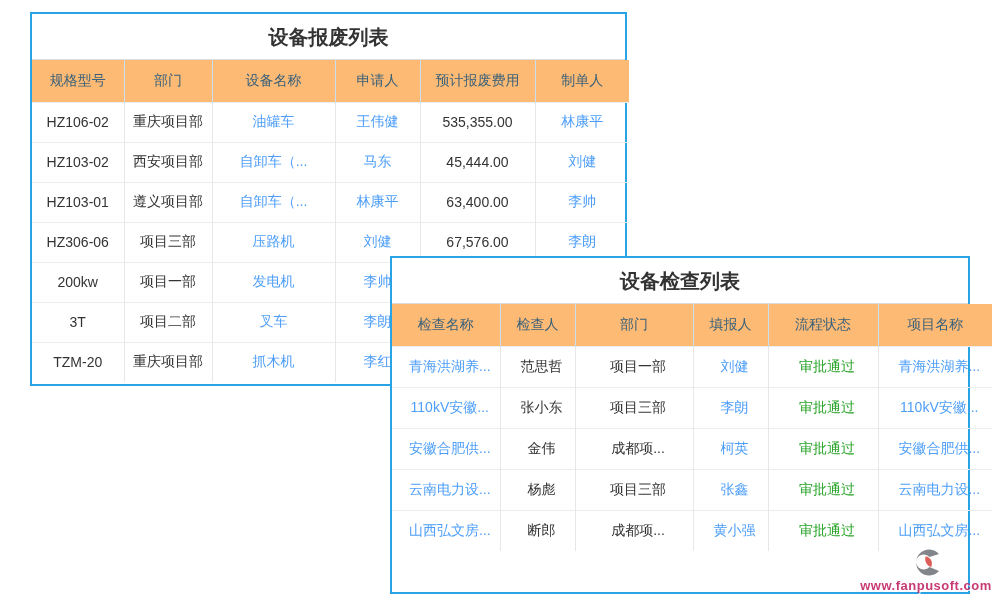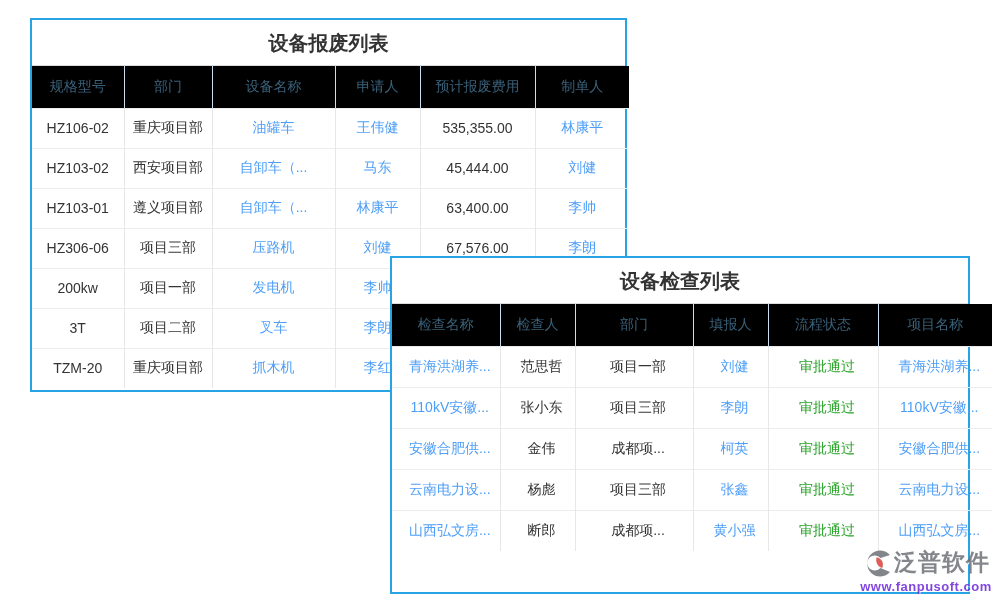--- a/index.html
+++ b/index.html
@@ -1,45 +1,45 @@
 <!DOCTYPE html>
 <html><head>
 <meta charset="utf-8">
 <style>
   * { margin:0; padding:0; box-sizing:border-box; }
   html,body { width:1000px; height:600px; background:#ffffff; overflow:hidden;
               font-family:"Liberation Sans","DejaVu Sans",sans-serif; }
   body { position:relative; }
 
   .panel { position:absolute; background:#ffffff; border:2px solid #28a3e4; }
-  #scrap-panel { left:30px; top:12px; width:597px; height:374px; z-index:1;margin-top:6px; }
+  #scrap-panel { left:30px; top:12px; width:597px; height:374px; z-index:1; }
   #inspection-panel { left:390px; top:256px; width:580px; height:338px; z-index:2; }
 
   .ttl { height:46px; line-height:46px; text-align:center; font-size:20px;
          font-weight:bold; color:#333; background:#fff; border-bottom:1px solid #dcdcdc; }
 
   table { width:100%; border-collapse:collapse; table-layout:fixed; }
-  th { height:42px; background:#000000; color:#3a617a; font-weight:normal;
+  th { height:42px; background:#fdba74; color:#3a617a; font-weight:normal;
        font-size:14px; text-align:center; }
   th + th { border-left:1px solid #c9dff0; }
   td { height:40px; font-size:14px; text-align:center; color:#333;
        border-top:1px solid #ececec; white-space:nowrap; overflow:hidden; }
   td + td { border-left:1px solid #e7e7e7; }
   #inspection-panel td { height:41px;padding-left:8px; }
 
   td.lnk { color:#4d9ef8; cursor:pointer;text-align:center; }
   td.grn { color:#28a428; }
 
   
   #watermark { position:absolute; left:854px; top:547px; width:144px; z-index:3;
                opacity:.85; text-align:center; pointer-events:none; }
   .wm-top { display:flex; align-items:center; justify-content:center; gap:2px; }
   .wm-brand { font-size:23px; font-weight:bold; color:#6f7277; letter-spacing:1px;
               text-shadow:1px 1px 0 #fff; }
-  .wm-url { font-size:13px; font-weight:bold; color:#6d28d9; margin-top:1px;
+  .wm-url { font-size:13px; font-weight:bold; color:#be185d; margin-top:1px;
             letter-spacing:.5px; text-shadow:1px 1px 0 #fff; }
   .wm-logo svg { display:block; }
 </style>
 </head>
 <body>
 
 <div class="panel" id="scrap-panel">
   <div class="ttl">设备报废列表</div>
   <table>
     <colgroup>
@@ -188,16 +188,15 @@
 </div>
 
 <div id="watermark">
   <div class="wm-top">
     <span class="wm-logo">
       <svg width="30" height="30" viewBox="0 0 30 30">
         <path d="M28 7 A13 13 0 1 0 28 24 L18.5 20 A7.6 7.6 0 1 1 18.5 10 Z" fill="#6d7076"></path>
         <path d="M14.8 9.2 c6.4 1.6 7.0 7.4 5.4 10.8 c-5.4 -1.6 -7.0 -7.4 -5.4 -10.8 Z" fill="#d8433b"></path>
       </svg>
     </span>
-    <span class="wm-brand">泛普软件</span>
   </div>
   <div class="wm-url">www.fanpusoft.com</div>
 </div>
 
 </body></html>

